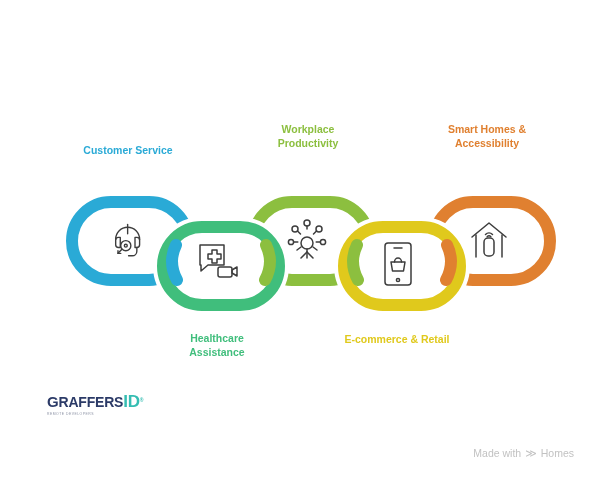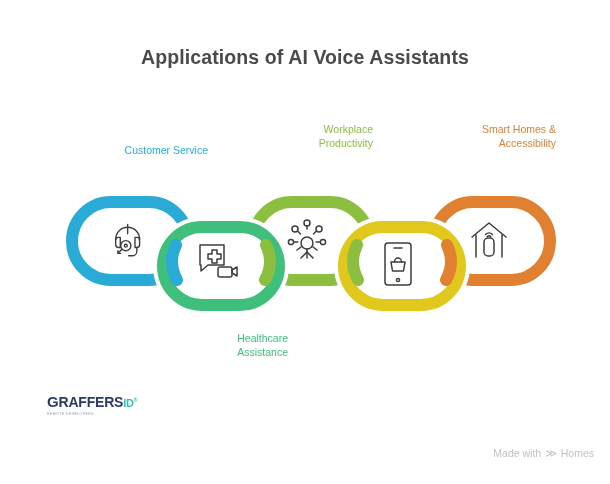--- a/index.html
+++ b/index.html
@@ -43,23 +43,23 @@
     height: 484px;
     pointer-events: none;
   }
   #chain svg {
     display: block;
   }
 
   
   .cat-label {
     position: absolute;
-    text-align: right;
+    text-align: center;
     font-size: 10.5px;
-    font-weight: normal;
+    font-weight: bold;
     line-height: 13.5px;
     white-space: pre-line;
   }
   #label-customer-service {
     left: 48px;
     top: 144px;
     width: 160px;
     color: #2AAAD6;
   }
   #label-healthcare {
@@ -105,61 +105,60 @@
   #brand-logo .logo-g {
     font-size: 15px;
     color: #2b3a67;
   }
   #brand-logo .logo-raffers {
     color: #2b3a67;
     font-size: 14px;
   }
   #brand-logo .logo-id {
     color: #35bdb2;
-    font-size: 11px;
+    font-size: 17px;
   }
   #brand-logo .logo-tm {
     font-size: 5px;
     vertical-align: super;
     color: #35bdb2;
   }
   #brand-logo .logo-tagline {
     font-size: 3.4px;
     letter-spacing: 0.5px;
     color: #8d93a5;
     line-height: 6px;
     white-space: nowrap;
     margin-top: 1px;
   }
 
   
   #footer-credit {
     position: absolute;
-    right: 16px;
+    right: 36px;
     top: 447px;
     display: flex;
     align-items: center;
     gap: 4px;
     font-size: 10.5px;
     color: #c2c2c2;
     text-align: center;
   }
   #footer-credit .napkin-mark {
     display: inline-block;
     line-height: 1;
     font-size: 11px;
     color: #c2c2c2;
   }
 </style>
 </head>
 <body>
 
 <div id="canvas">
 
-  <div id="page-title">Applications of AI Voice Assistants</div>
 
   <div id="chain">
     <svg width="610" height="484" viewBox="0 0 610 484" xmlns="http://www.w3.org/2000/svg">
 
       <g>
         <rect x="72" y="202" width="116" height="78" rx="39" ry="39" fill="#ffffff" stroke="#2AAAD6" stroke-width="12"></rect>
 
         <g stroke="#3d3d3d" stroke-width="1.5" fill="none" stroke-linecap="round" stroke-linejoin="round" transform="translate(112,219) scale(0.92)">
           <path d="M4,22 a13,13 0 0 1 26,0"></path>
           <path d="M4,22 v6 a3,3 0 0 0 3,3 h2 v-11 h-2 a3,3 0 0 0 -3,3 z"></path>
@@ -260,20 +259,21 @@
 
   <div class="cat-label" id="label-workplace">Workplace
 Productivity</div>
 
   <div class="cat-label" id="label-smart-homes">Smart Homes &amp;
 Accessibility</div>
 
   <div class="cat-label" id="label-healthcare">Healthcare
 Assistance</div>
 
+  <div class="cat-label" id="label-ecommerce">E-commerce &amp; Retail</div>
 
   <div id="brand-logo">
     <div class="logo-main"><span class="logo-g">G</span><span class="logo-raffers">RAFFERS</span><span class="logo-id">ID</span><span class="logo-tm">®</span></div>
     <div class="logo-tagline">REMOTE DEVELOPERS</div>
   </div>
 
   <div id="footer-credit">
     <span>Made with</span>
     <span class="napkin-mark">≫</span>
     <span>Homes</span>

